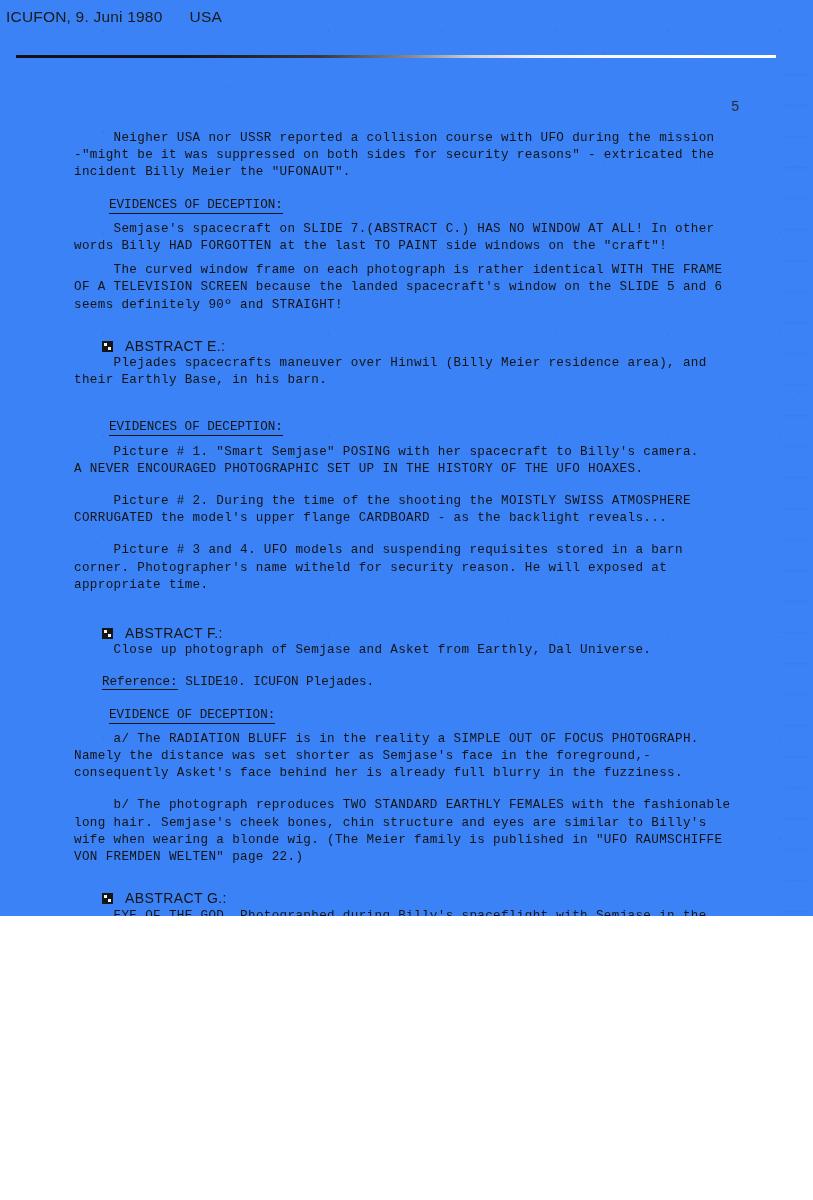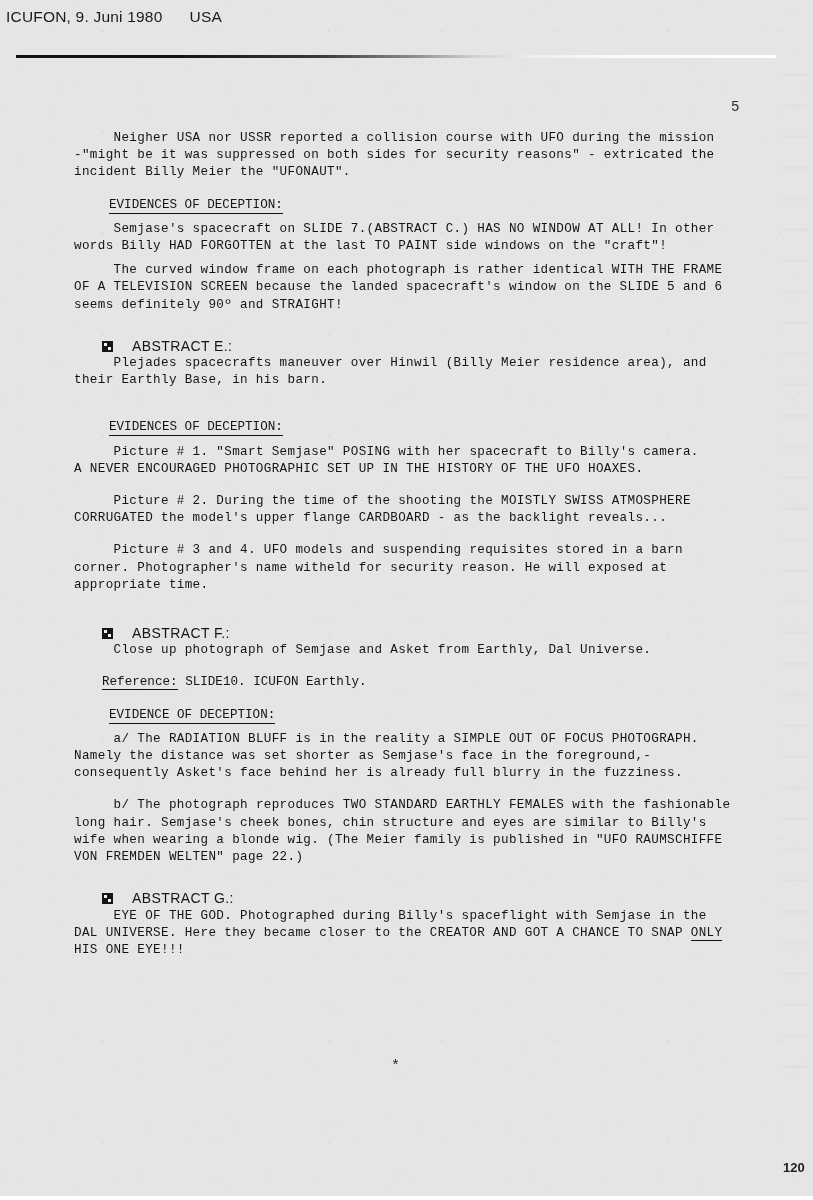--- a/index.html
+++ b/index.html
@@ -4,22 +4,22 @@
 <style>
   html, body {
     margin: 0;
     padding: 0;
     background: #ffffff;
   }
 
   #page {
     position: relative;
     width: 813px;
-    height: 1196px;
-    background: #e5e5e5;
+    height: 916px;
+    background: #3b82f6;
     overflow: hidden;
     font-family: "Liberation Mono", "DejaVu Sans Mono", monospace;
     color: #111111;
   }
 
   
   #grain {
     position: absolute;
     inset: 0;
     pointer-events: none;
@@ -145,21 +145,21 @@
   }
 
   .inline-underline {
     border-bottom: 1.2px solid #141414;
   }
 
   
   .abstract-row {
     display: flex;
     align-items: center;
-    gap: 19px;
+    gap: 12px;
     padding-left: 28px;
   }
 
   .abstract-marker {
     display: inline-block;
     width: 11px;
     height: 11px;
     background: #151515;
     position: relative;
     flex: 0 0 auto;
@@ -267,21 +267,21 @@
     <div class="abstract-row">
       <span class="abstract-marker"></span>
       <span class="abstract-title">ABSTRACT F.:</span>
     </div>
 
     <p class="para">     Close up photograph of Semjase and Asket from Earthly, Dal Universe.</p>
 
     <div class="gap-md"></div>
 
     <div class="indent-ref">
-      <span class="inline-underline">Reference:</span><span> SLIDE10. ICUFON Earthly.</span>
+      <span class="inline-underline">Reference:</span><span> SLIDE10. ICUFON Plejades.</span>
     </div>
 
 
     <div class="gap-md"></div>
 
     <div class="indent-ref">
       <span class="heading-underline">EVIDENCE OF DECEPTION:</span>
     </div>
 
     <div class="gap-sm"></div>

